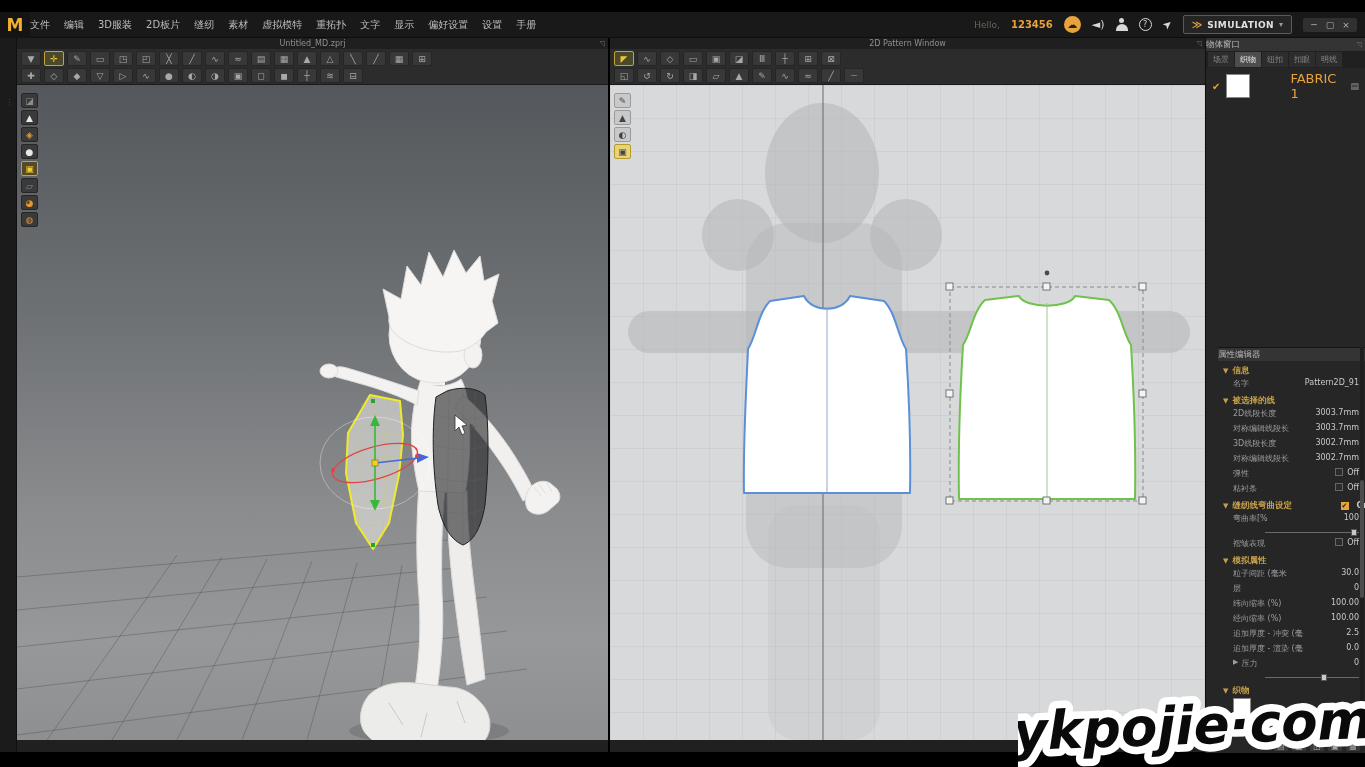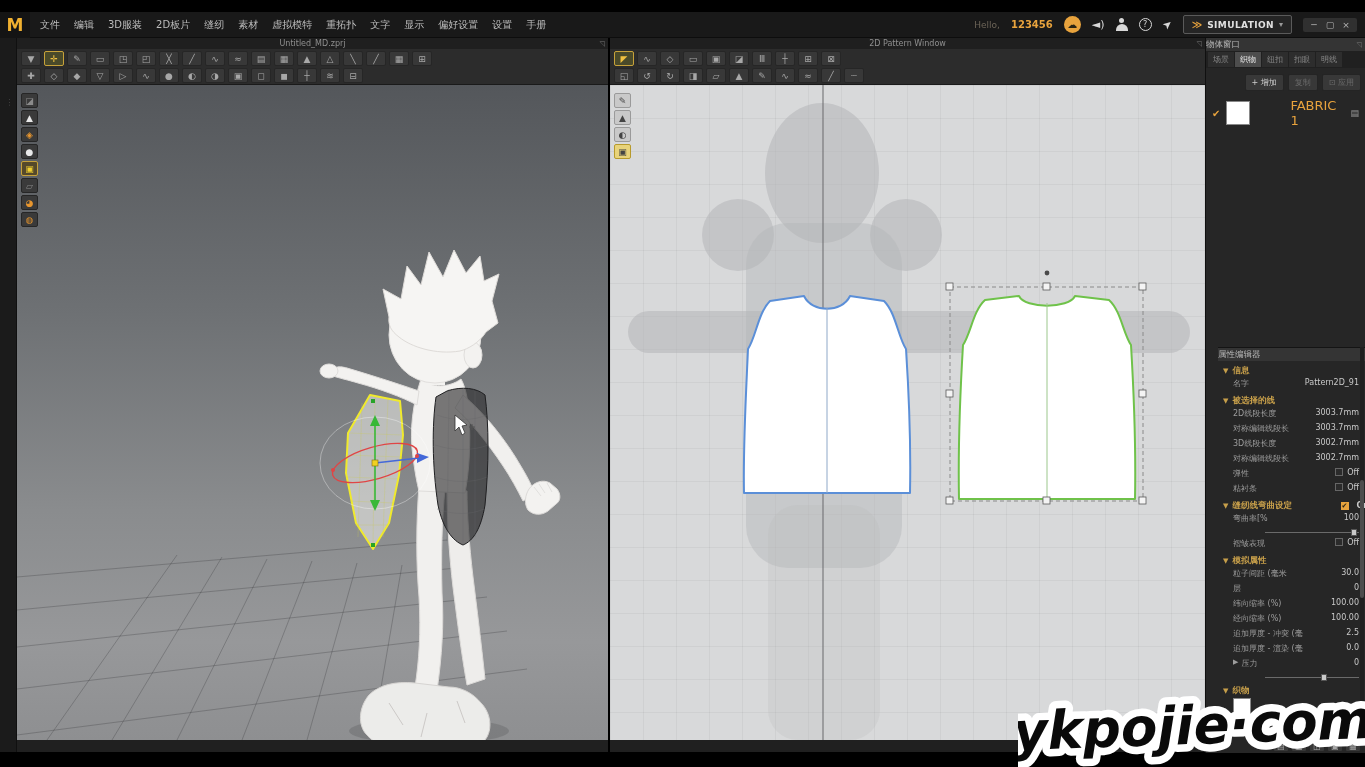--- a/index.html
+++ b/index.html
@@ -5,21 +5,21 @@
   html,body{margin:0;padding:0;background:#000;}
   *{box-sizing:border-box;font-family:"DejaVu Sans",sans-serif;}
   .stage{position:relative;width:1365px;height:767px;background:#000;overflow:hidden;}
   .lb{position:absolute;left:0;width:1365px;background:#000;}
   .lb.top{top:0;height:12px;}
   .lb.bot{top:753px;height:14px;}
 
   
   .menubar{position:absolute;left:0;top:12px;width:1365px;height:26px;background:#191919;display:flex;align-items:center;border-bottom:1px solid #0d0d0d;}
   .logo{width:30px;height:26px;display:flex;align-items:center;justify-content:center;color:#f0b030;font-weight:bold;font-size:17px;background:#141414;}
-  .menuitems{display:flex;gap:14px;margin-left:10px;white-space:nowrap;}
+  .menuitems{display:flex;gap:14px;white-space:nowrap;}
   .mitem{font-size:10px;color:#bdbdbd;cursor:default;}
   .mspacer{flex:1;}
   .mright{display:flex;align-items:center;gap:11px;margin-right:8px;}
   .greet{font-size:9px;color:#6d6558;}
   .uname{font-size:10px;color:#e8a33d;font-weight:bold;}
   .coin{width:17px;height:17px;border-radius:50%;background:#e8a33d;color:#2b2414;font-size:10px;display:flex;align-items:center;justify-content:center;}
   .wicon{color:#d8d8d8;font-size:11px;}
   .person{width:12px;height:13px;position:relative;}
   .person:before{content:"";position:absolute;left:3.5px;top:0;width:5px;height:5px;border-radius:50%;background:#d8d8d8;}
   .person:after{content:"";position:absolute;left:0;top:6px;width:12px;height:7px;border-radius:6px 6px 0 0;background:#d8d8d8;}
@@ -371,25 +371,20 @@
         <span>物体窗口</span>
         <span class="pop">◹</span>
       </div>
       <div class="tabs">
           <span class="tab">场景</span>
           <span class="tab active">织物</span>
           <span class="tab">纽扣</span>
           <span class="tab">扣眼</span>
           <span class="tab">明线</span>
         </div>
-      <div class="objbtns">
-        <span class="obtn"><span>+</span> <span>增加</span></span>
-        <span class="obtn dim">复制</span>
-        <span class="obtn dim"><span>⊡</span> <span>应用</span></span>
-      </div>
       <div class="fabricrow">
         <span class="fcheck">✔</span>
         <span class="fswatch"></span>
         <span class="fname">FABRIC 1</span>
         <span class="fmini">▤</span>
       </div>
     </div>
 
     <div class="propwrap">
       <div class="ptitle">

